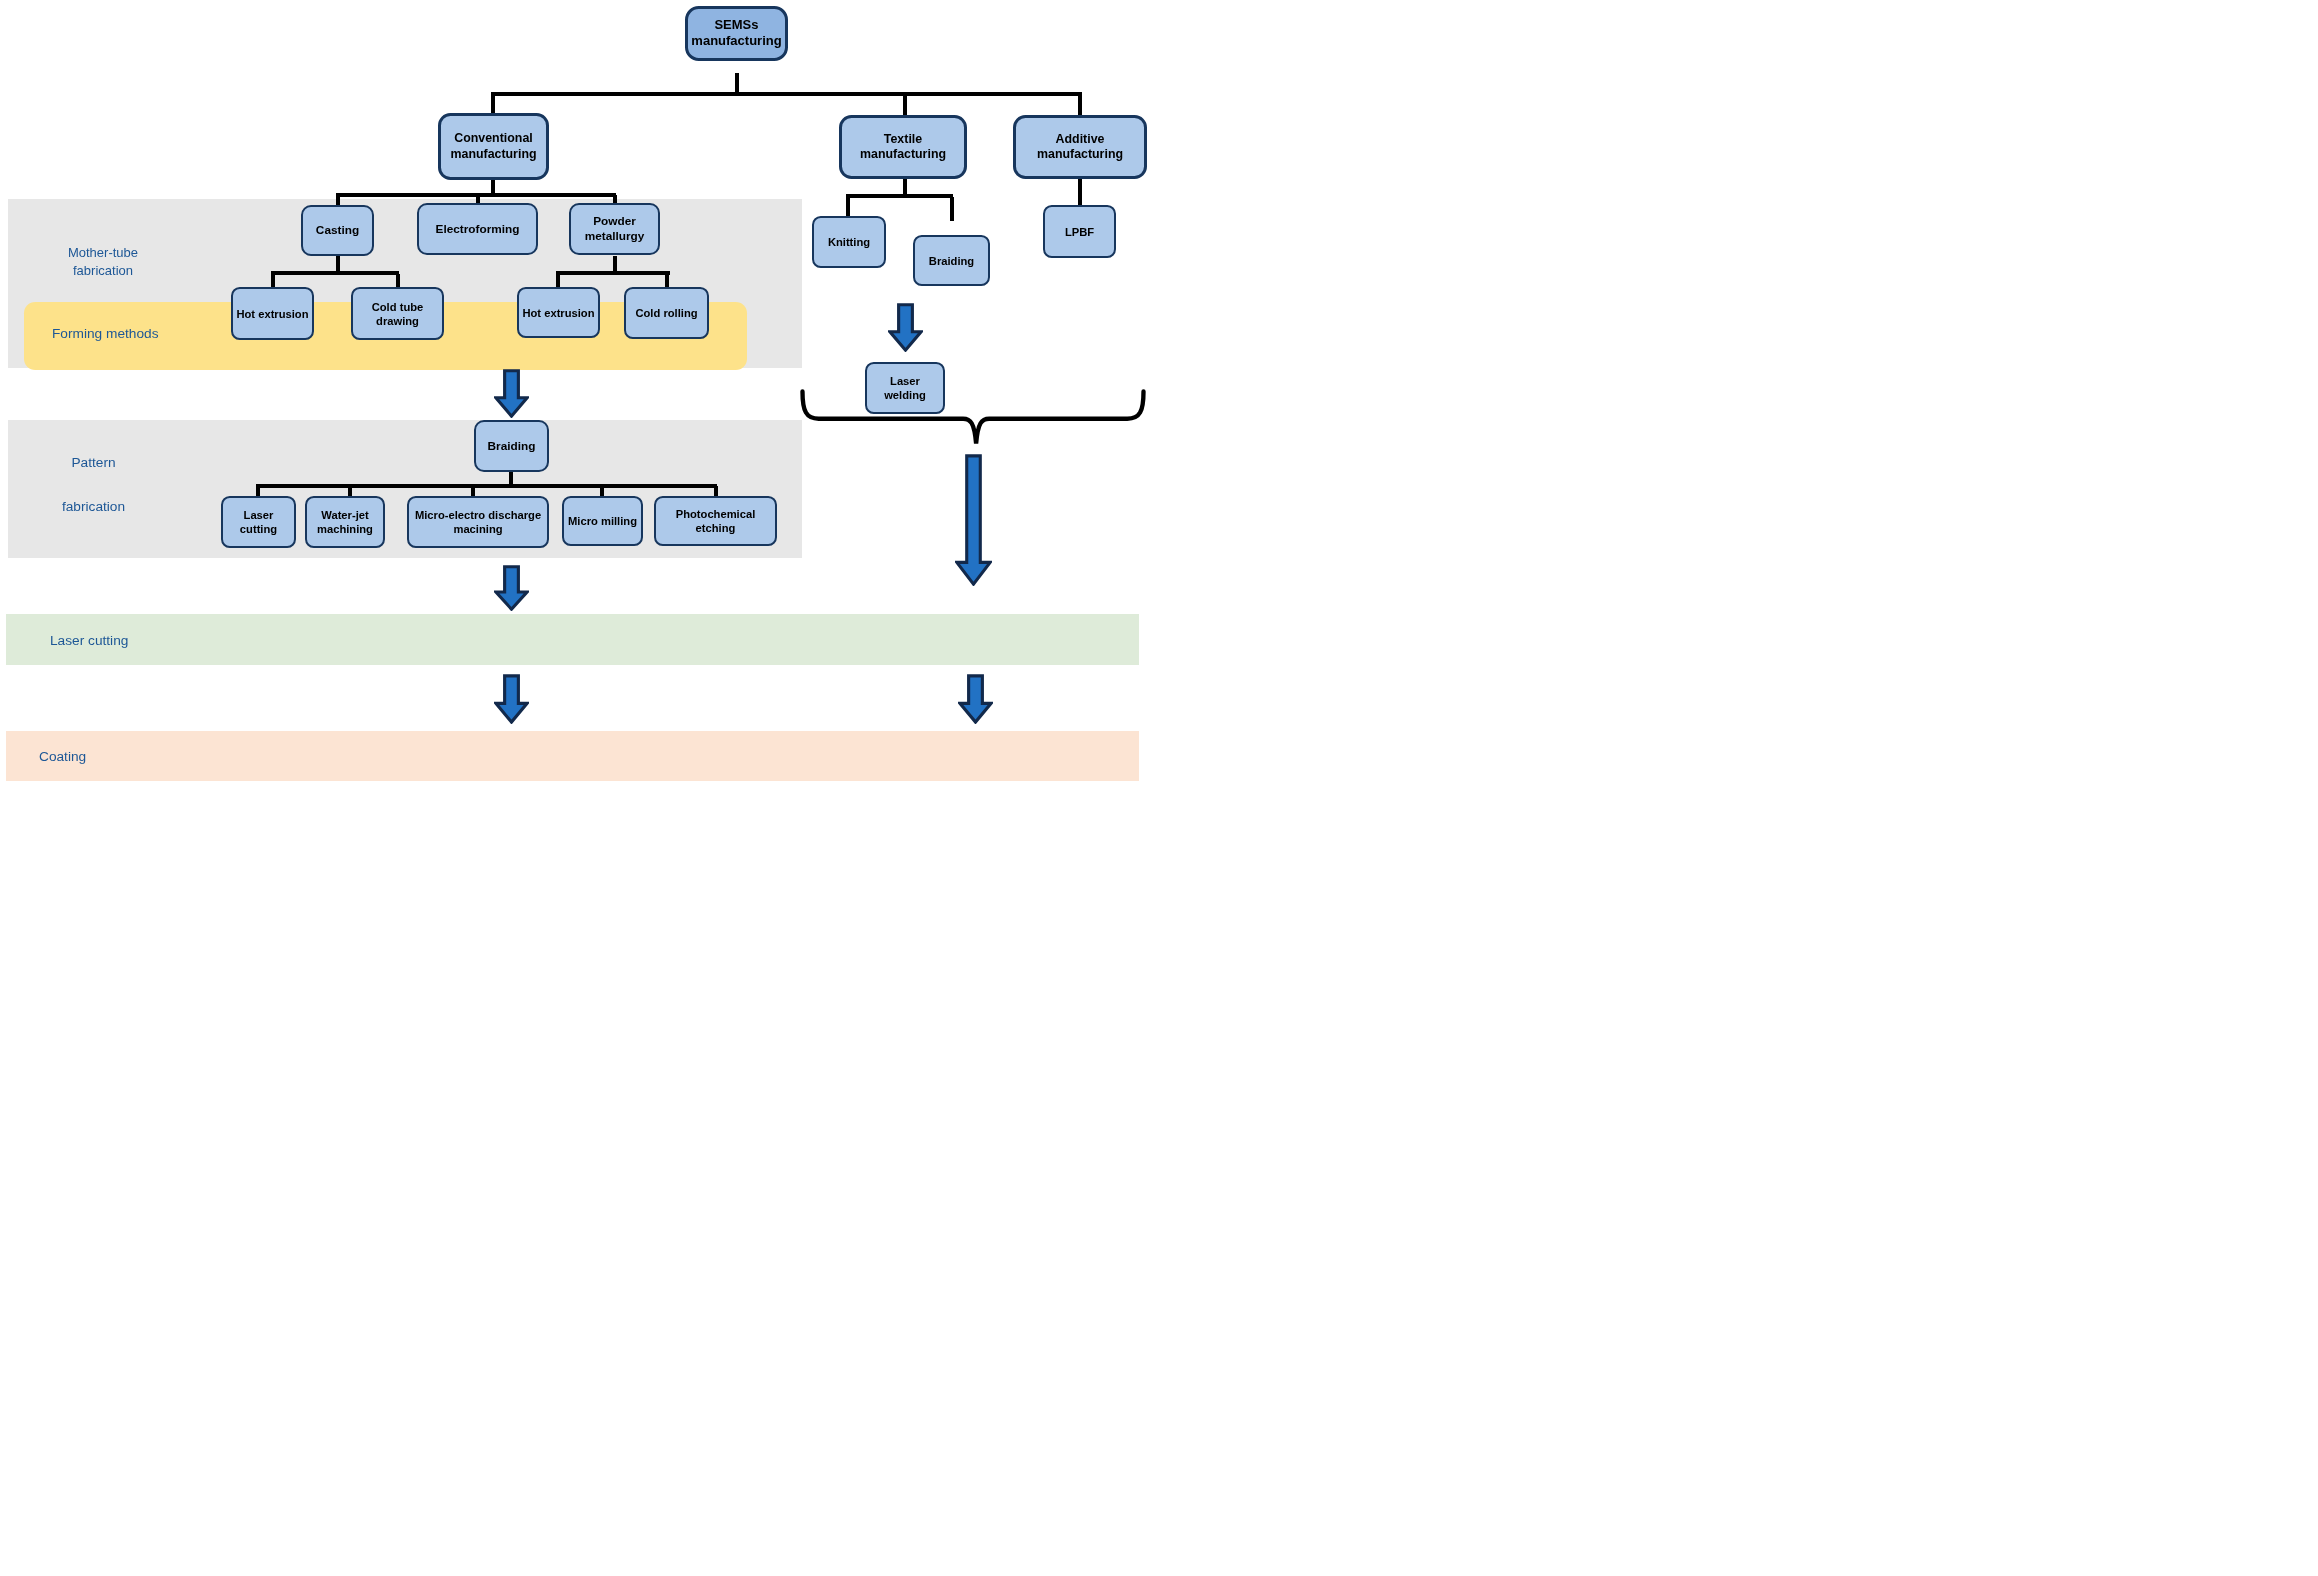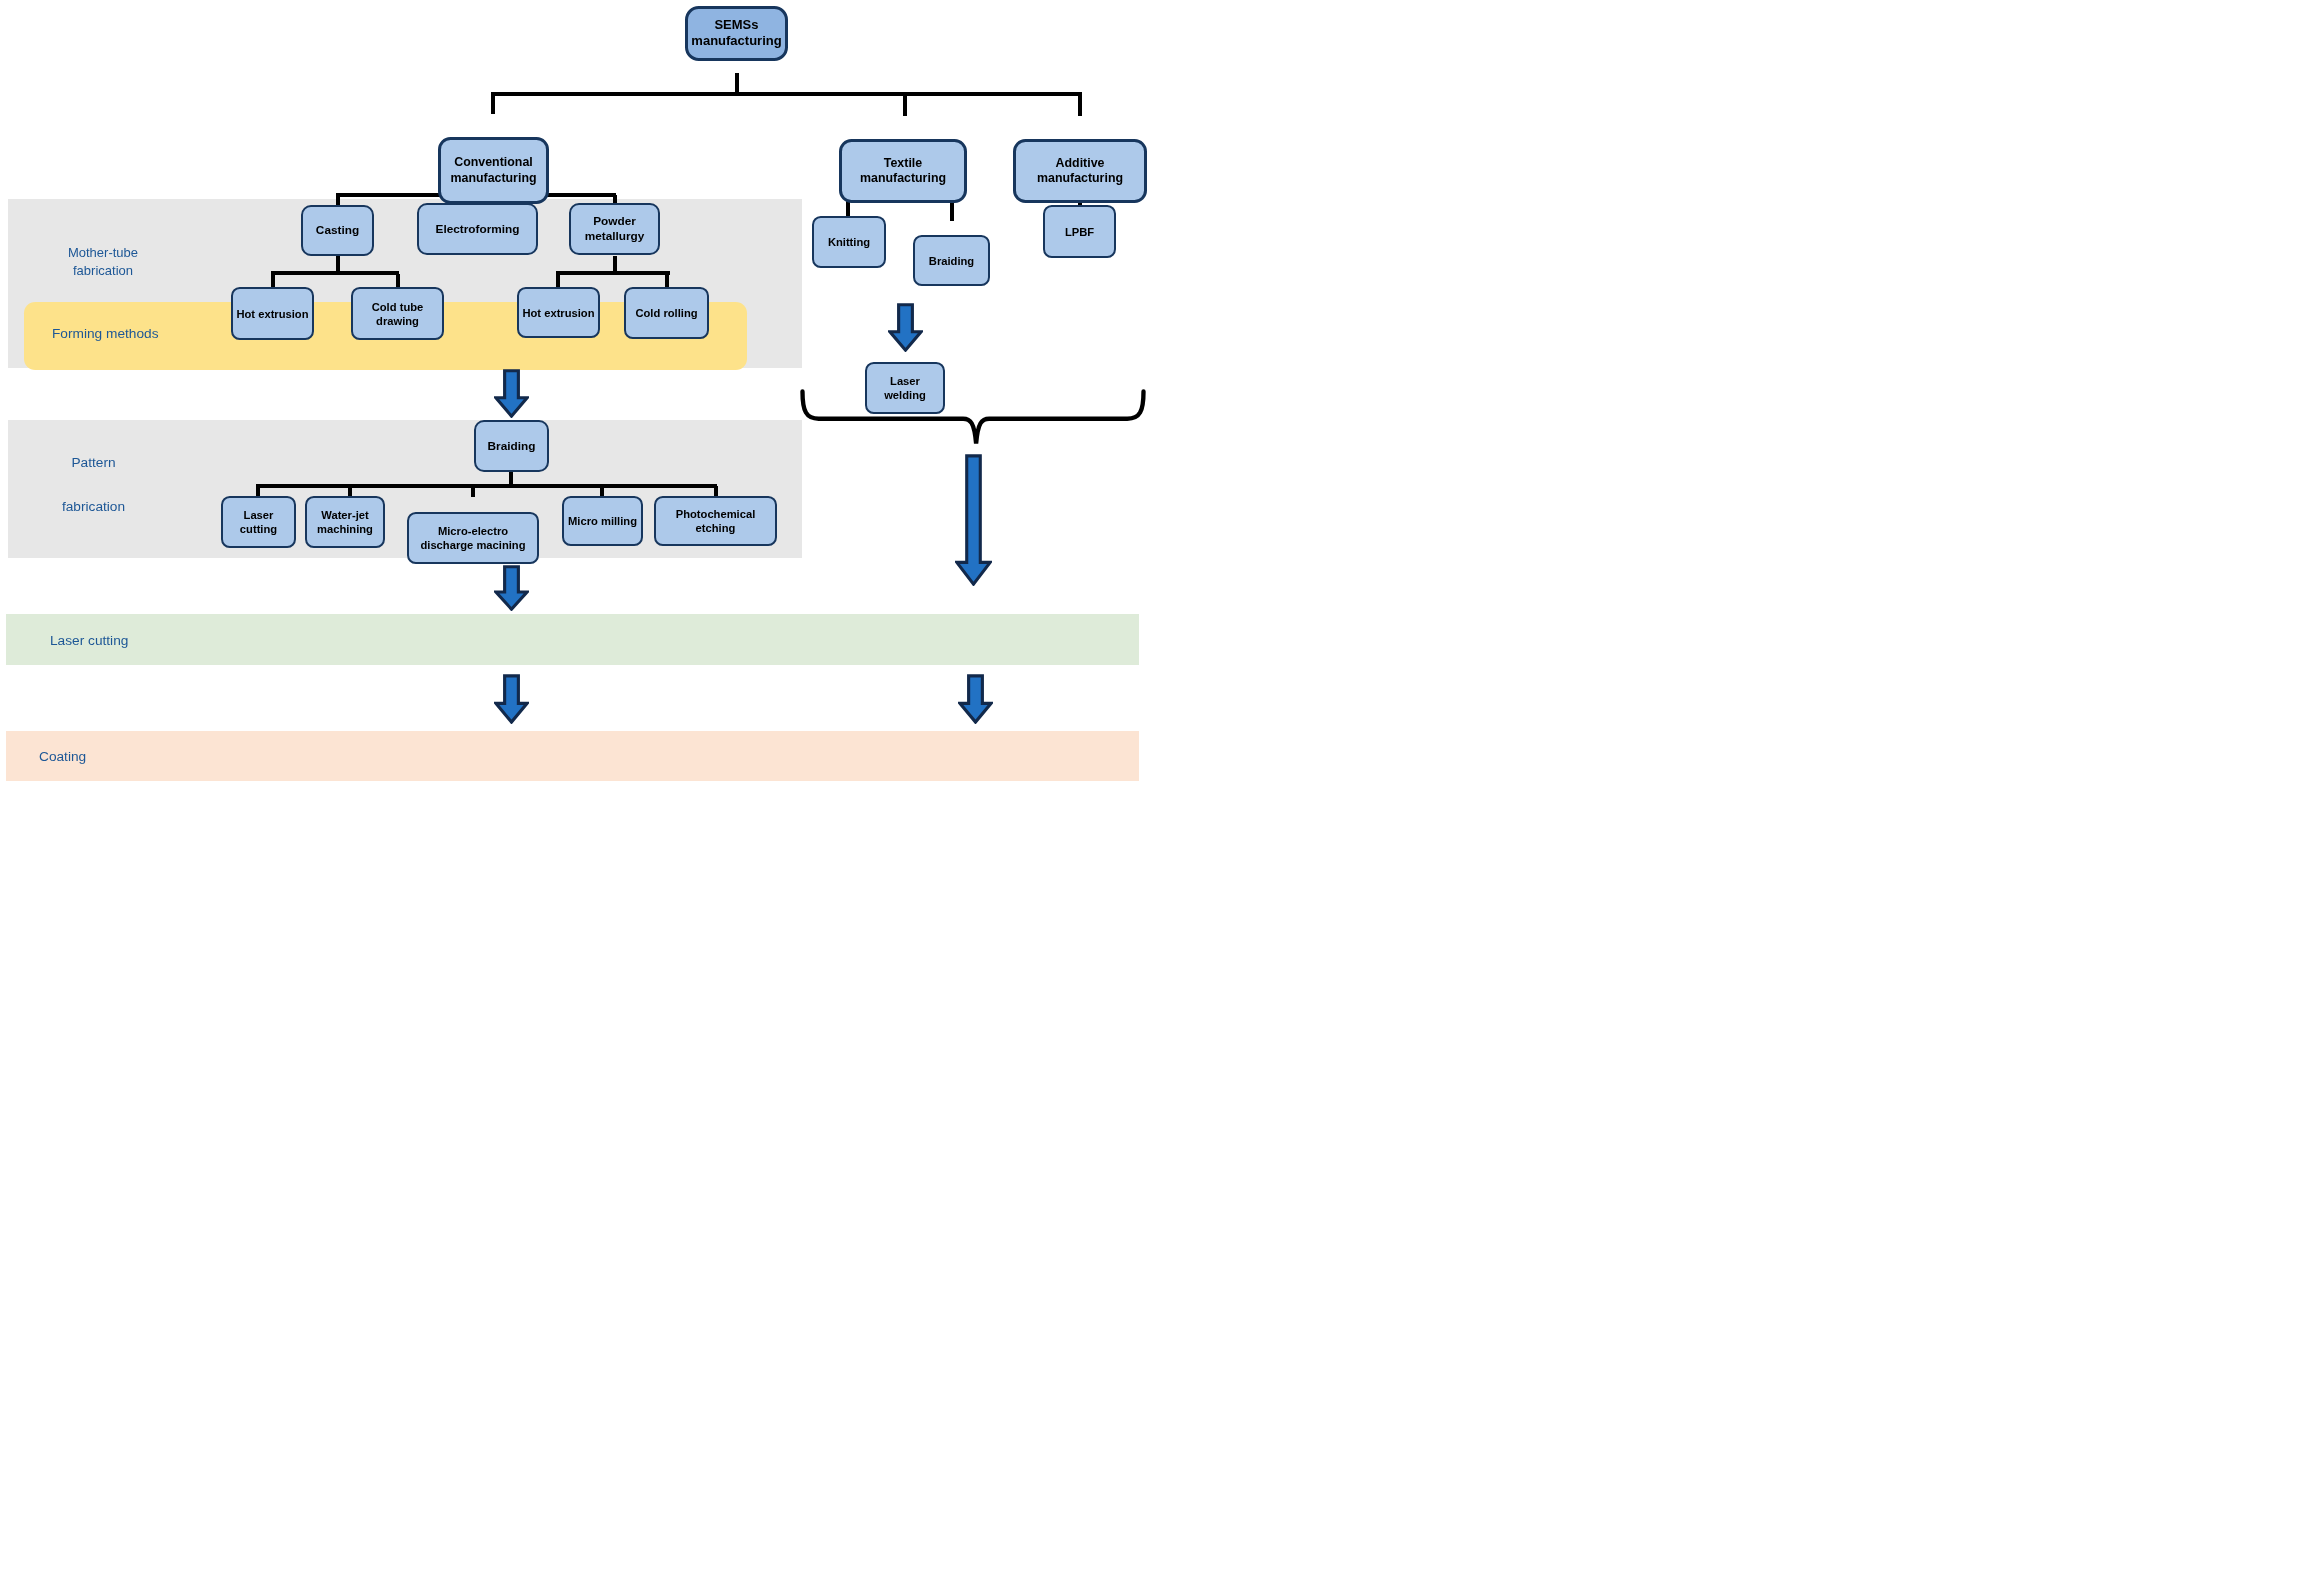--- a/index.html
+++ b/index.html
@@ -12,21 +12,21 @@
   .band.green{background:var(--band-green,#deebd9);}
   .band.orange{background:var(--band-orange,#fce4d3);}
 
   .line{position:absolute;background:#000;z-index:3;}
 
   .node{position:absolute;z-index:5;background:var(--node-fill,#adc9ea);
         border:2.5px solid var(--node-border,#17365d);border-radius:10px;
         display:flex;align-items:center;justify-content:center;text-align:center;
         font-weight:700;color:#000;font-size:11.8px;line-height:1.25;padding:1.2px 2.5px;box-sizing:border-box;}
   .node.root{background:var(--root-fill,#8fb4e1);border-width:3.1px;border-radius:13.7px;font-size:13px;}
-  .node.lvl1{border-width:3.1px;border-radius:12.4px;font-size:12.4px;margin-top:24px;}
+  .node.lvl1{border-width:3.1px;border-radius:12.4px;font-size:12.4px;}
   .node.leaf{font-size:11.2px;border-radius:8.7px;}
 
   .stage-label{position:absolute;z-index:6;color:var(--label-blue,#1d5796);
                font-weight:400;font-size:13.7px;text-align:center;line-height:1.35;}
 
   .arrow{position:absolute;z-index:4;}
   .arrow svg{display:block;width:100%;height:100%;}
   .arrow path{fill:var(--arrow-fill,#2272c4);stroke:var(--arrow-border,#12294b);stroke-width:5;stroke-linejoin:miter;}
 
   .brace{position:absolute;z-index:4;}
@@ -135,21 +135,21 @@
   <div class="node" style="left:474px;top:420px;width:75px;height:52px">
       <span>Braiding</span>
     </div>
 
   <div class="node leaf" style="left:221px;top:496px;width:75px;height:52px">
       <span>Laser cutting</span>
     </div>
   <div class="node leaf" style="left:305px;top:496px;width:80px;height:52px">
       <span>Water-jet machining</span>
     </div>
-  <div class="node leaf" style="left:407px;top:512px;width:132px;height:52px">
+  <div class="node leaf" style="left:407px;top:496px;width:142px;height:52px">
       <span>Micro-electro discharge macining</span>
     </div>
   <div class="node leaf" style="left:562px;top:496px;width:81px;height:50px">
       <span>Micro milling</span>
     </div>
   <div class="node leaf" style="left:654px;top:496px;width:123px;height:50px">
       <span>Photochemical etching</span>
     </div>
 
   <div class="arrow" style="left:494px;top:369px;width:35px;height:49px">

